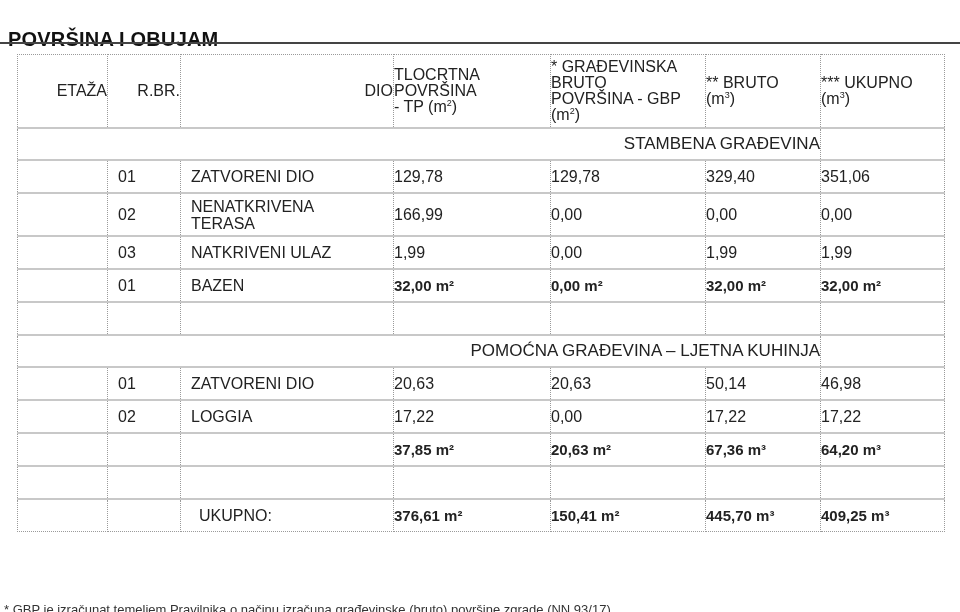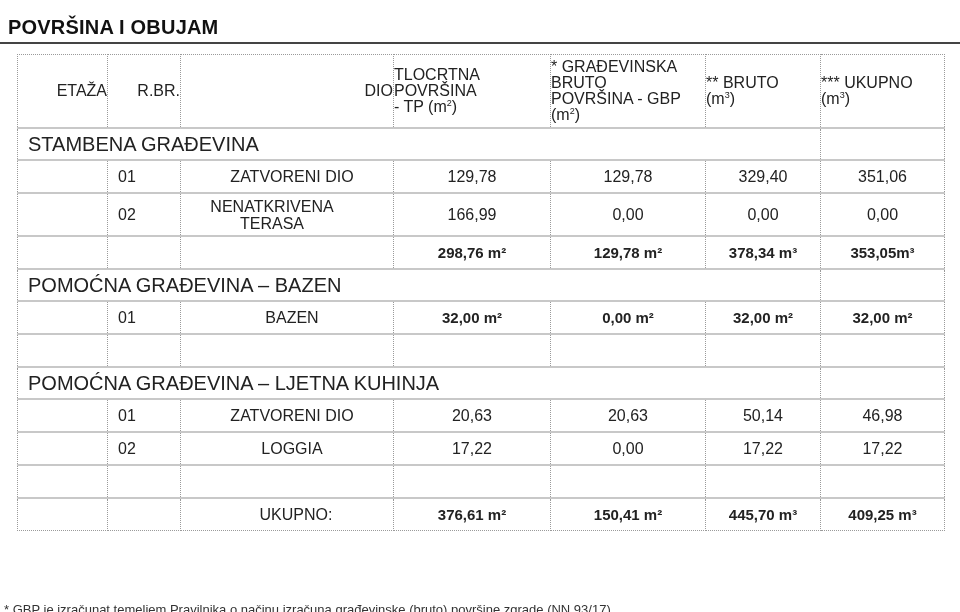--- a/index.html
+++ b/index.html
@@ -1,30 +1,30 @@
 <!DOCTYPE html>
 <html><head>
 <meta charset="utf-8">
 <style>
   html,body{margin:0;padding:0;background:#fff;}
   body{width:960px;height:612px;overflow:hidden;position:relative;font-family:"Liberation Sans",sans-serif;color:#222;}
-  .page-title{position:absolute;left:8px;top:16px;font-size:20px;font-weight:bold;letter-spacing:0.2px;color:#111;}
+  .page-title{position:absolute;left:8px;top:28px;font-size:20px;font-weight:bold;letter-spacing:0.2px;color:#111;}
   .title-rule{position:absolute;left:0;top:42px;width:960px;height:2px;background:#444;}
   table.grid{position:absolute;left:17px;top:54px;border-collapse:collapse;table-layout:fixed;width:927px;}
   table.grid td{border:1px dotted #9a9a9a;padding:0;font-size:16px;color:#222;vertical-align:middle;}
   table.grid tr.solid td{border-bottom:2px solid #c8c8c8;}
   .t-title{font-weight:bold;font-size:16px;padding-left:10px !important;height:30px;}
   .hdr td{font-size:13.5px;text-align:left;line-height:16px;height:72px;}
   .hdr td.left{text-align:right;padding-left:10px;}
   .sec td{height:30px;}
-  .sec td.label{padding-left:10px;font-size:20px;}
+  .sec td.label{padding-left:10px;font-size:17px;text-align:right;}
   .row td{height:31px;}
   .row td.rbr{padding-left:10px;margin-top:24px;}
-  .row td.dio{padding-left:10px;line-height:17px;text-align:center;}
-  .row td.num{text-align:center;}
+  .row td.dio{padding-left:10px;line-height:17px;}
+  .row td.num{}
   .row td.b{font-weight:bold;font-size:15px;}
   .tall td{height:41px;}
   sup{font-size:9px;vertical-align:super;line-height:0;}
   .footnote{position:absolute;left:4px;top:602px;font-size:13px;color:#333;white-space:nowrap;}
 </style>
 </head>
 <body>
 
 <div class="page-title">POVRŠINA I OBUJAM</div>
 <div class="title-rule"></div>
@@ -84,32 +84,28 @@
     <td></td>
     <td class="rbr">02</td>
     <td class="dio" style="padding-right:40px">NENATKRIVENA TERASA</td>
     <td class="num">166,99</td>
     <td class="num">0,00</td>
     <td class="num">0,00</td>
     <td class="num">0,00</td>
   </tr>
   <tr class="row solid">
     <td></td>
-        <td></td>
-        <td></td>
-    <td class="num b">298,76 m²</td>
-    <td class="num b">129,78 m²</td>
-    <td class="num b">378,34 m³</td>
-    <td class="num b">353,05m³</td>
+    <td class="rbr">03</td>
+    <td class="dio">NATKRIVENI ULAZ</td>
+    <td class="num">1,99</td>
+    <td class="num">0,00</td>
+    <td class="num">1,99</td>
+    <td class="num">1,99</td>
   </tr>
 
-  <tr class="sec solid">
-    <td colspan="6" class="label">POMOĆNA GRAĐEVINA – BAZEN</td>
-    <td></td>
-  </tr>
   <tr class="row solid">
     <td></td>
     <td class="rbr">01</td>
     <td class="dio">BAZEN</td>
     <td class="num b">32,00 m²</td>
     <td class="num b">0,00 m²</td>
     <td class="num b">32,00 m²</td>
     <td class="num b">32,00 m²</td>
   </tr>
   <tr class="row solid">
@@ -141,20 +137,29 @@
     <td class="dio">LOGGIA</td>
     <td class="num">17,22</td>
     <td class="num">0,00</td>
     <td class="num">17,22</td>
     <td class="num">17,22</td>
   </tr>
   <tr class="row solid">
     <td></td>
         <td></td>
         <td></td>
+    <td class="num b">37,85 m²</td>
+    <td class="num b">20,63 m²</td>
+    <td class="num b">67,36 m³</td>
+    <td class="num b">64,20 m³</td>
+  </tr>
+  <tr class="row solid">
+    <td></td>
+        <td></td>
+        <td></td>
         <td></td>
         <td></td>
         <td></td>
         <td></td>
   </tr>
 
   <tr class="row">
     <td></td>
         <td></td>
     <td class="dio" style="padding-left:18px">UKUPNO:</td>

